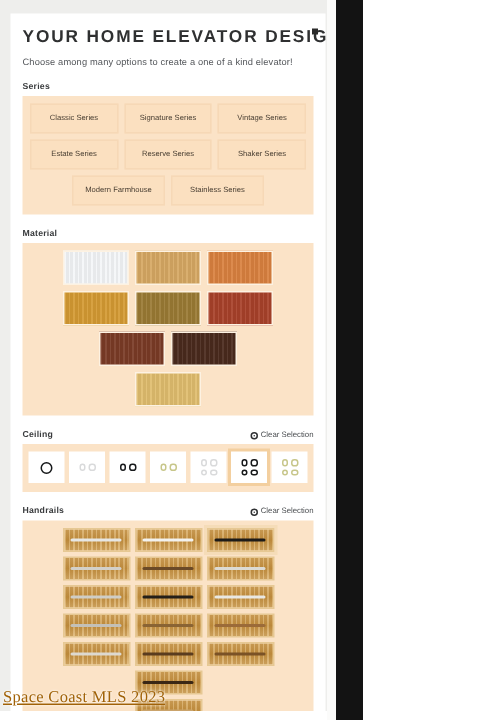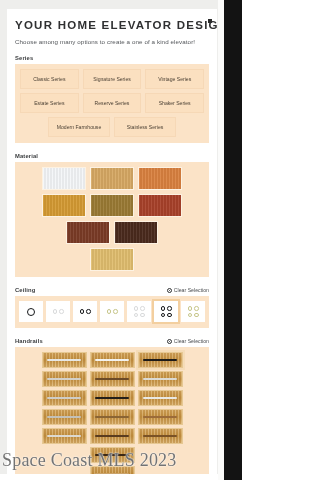--- a/index.html
+++ b/index.html
@@ -232,26 +232,27 @@
     height: 2.2px;
     border-radius: 1px;
   }
   .rail-last { display: flex; justify-content: center; margin-top: 3px; }
 
   
   .watermark {
     position: absolute;
     left: 2px;
     bottom: 9px;
-    font-size: 18px;
-    color: #737373;
+    font-size: 11px;
+    color: #a16207;
     font-family: "Liberation Serif", serif;
     letter-spacing: .2px;
     white-space: nowrap;
     text-shadow: 0 0 2px rgba(255,255,255,.9), 0 0 1px rgba(255,255,255,.9);
+    text-decoration: underline;
   }
   .wm-bar {
     position: absolute;
     left: 0; bottom: 0;
     width: 224px; height: 6px;
     background: #ffffff;
   }
 
   .side-ghost {
     position: absolute;

